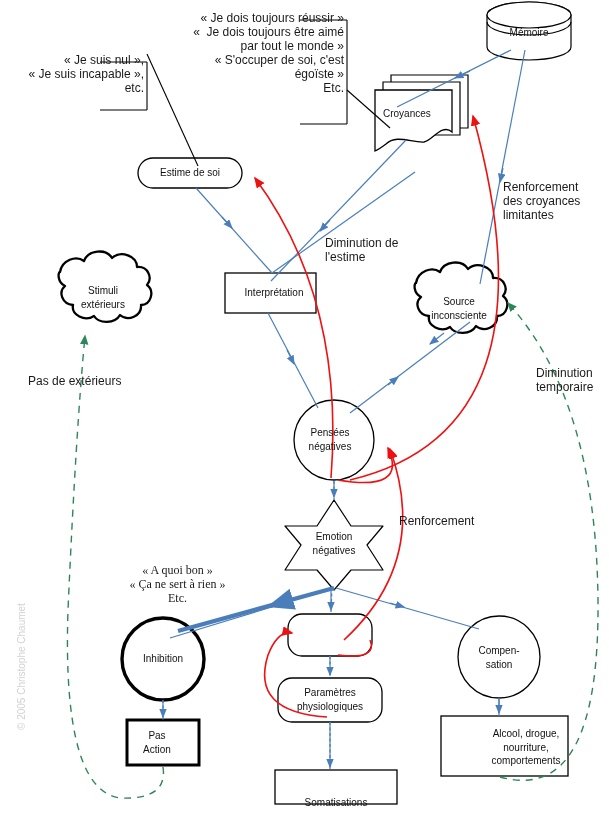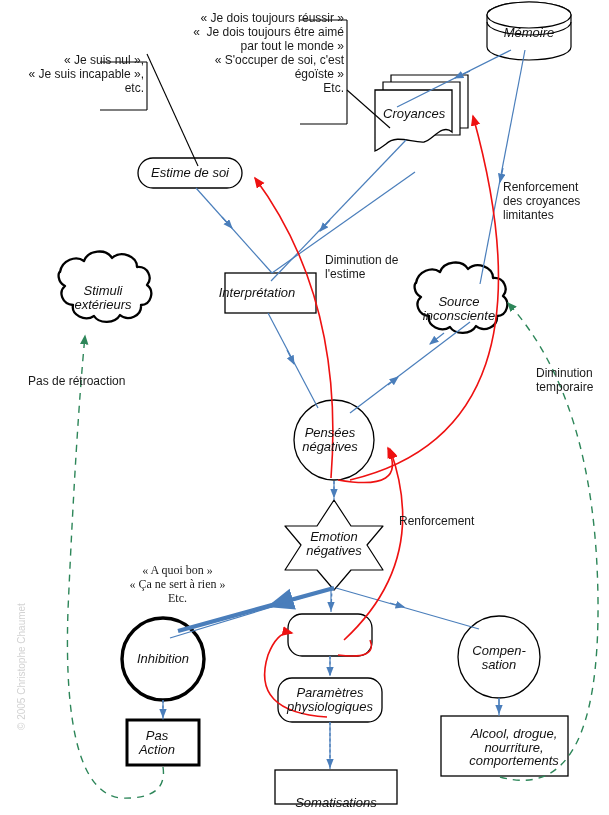--- a/index.html
+++ b/index.html
@@ -1,22 +1,22 @@
 <!DOCTYPE html>
 <html><head>
 <meta charset="utf-8">
 <style>
   html,body{margin:0;padding:0;background:#ffffff;}
   body{width:609px;height:815px;overflow:hidden;
        font-family:"Liberation Sans","DejaVu Sans",sans-serif;}
   #stage{position:relative;width:609px;height:815px;background:#fff;}
   #svg{position:absolute;left:0;top:0;width:609px;height:815px;}
   .lbl{position:absolute;font-size:12px;color:#1a1a1a;line-height:14px;white-space:pre;}
-  .node-txt{position:absolute;font-size:13px;color:#111;line-height:13.5px;
-            text-align:center;white-space:pre;font-style:italic;}
+  .node-txt{position:absolute;font-size:10px;color:#111;line-height:13.5px;
+            text-align:center;white-space:pre;}
   .copy{position:absolute;font-size:10px;color:#d2d2d2;
         transform:rotate(-90deg);transform-origin:left top;white-space:nowrap;}
   .ta-r{text-align:right;}
   .ta-c{text-align:center;}
   .ta-l{text-align:left;}
 </style>
 </head>
 <body>
 
 <div id="stage">
@@ -195,21 +195,21 @@
 
   <div class="node-txt ta-c" style="left:487px;top:26px;width:84px;">Mémoire</div>
 
   <div class="node-txt ta-l" style="left:383px;top:107px;width:70px;">Croyances</div>
 
   <div class="node-txt ta-c" style="left:138px;top:166px;width:104px;">Estime de soi</div>
 
   <div class="node-txt ta-c" style="left:48px;top:284px;width:110px;">Stimuli
 extérieurs</div>
 
-  <div class="node-txt ta-c" style="left:208px;top:286px;width:98px;">Interprétation</div>
+  <div class="node-txt ta-c" style="left:225px;top:286px;width:98px;">Interprétation</div>
 
   <div class="node-txt ta-c" style="left:404px;top:295px;width:110px;">Source
 inconsciente</div>
 
   <div class="node-txt ta-c" style="left:294px;top:426px;width:72px;">Pensées
 négatives</div>
 
   <div class="node-txt ta-c" style="left:292px;top:530px;width:84px;">Emotion
 négatives</div>
 
@@ -220,21 +220,21 @@
 
 
   <div class="node-txt ta-c" style="left:278px;top:686px;width:104px;">Paramètres
 physiologiques</div>
 
   <div class="node-txt ta-c" style="left:275px;top:796px;width:122px;">Somatisations</div>
 
   <div class="node-txt ta-c" style="left:459px;top:644px;width:80px;">Compen-
 sation</div>
 
-  <div class="node-txt ta-c" style="left:441px;top:727px;width:146px;">Alcool, drogue,
+  <div class="node-txt ta-c" style="left:441px;top:727px;width:146px;padding-left:12px;">Alcool, drogue,
 nourriture,
 comportements</div>
 
   <div class="lbl ta-r" style="left:0px;top:53px;width:144px;">« Je suis nul »,
 « Je suis incapable »,
 etc.</div>
 
   <div class="lbl ta-r" style="left:155px;top:11px;width:189px;">« Je dois toujours réussir »
 «  Je dois toujours être aimé
 par tout le monde »
@@ -243,25 +243,25 @@
 Etc.</div>
 
   <div class="lbl ta-c" style="left:95px;top:563px;width:165px;font-family:Liberation Serif, serif;">« A quoi bon »
 « Ça ne sert à rien »
 Etc.</div>
 
   <div class="lbl ta-l" style="left:503px;top:180px;width:106px;">Renforcement
 des croyances
 limitantes</div>
 
-  <div class="lbl ta-l" style="left:325px;top:253px;width:110px;">Diminution de
+  <div class="lbl ta-l" style="left:325px;top:236px;width:110px;">Diminution de
 l'estime</div>
 
   <div class="lbl ta-l" style="left:536px;top:366px;width:73px;">Diminution
 temporaire</div>
 
   <div class="lbl ta-l" style="left:399px;top:514px;width:100px;">Renforcement</div>
 
-  <div class="lbl ta-l" style="left:28px;top:374px;width:130px;">Pas de rétroaction</div>
+  <div class="lbl ta-l" style="left:28px;top:374px;width:130px;">Pas de extérieurs</div>
 
   <div class="copy" style="left:16px;top:730px;">© 2005 Christophe Chaumet</div>
 
 </div>
 
 </body></html>

